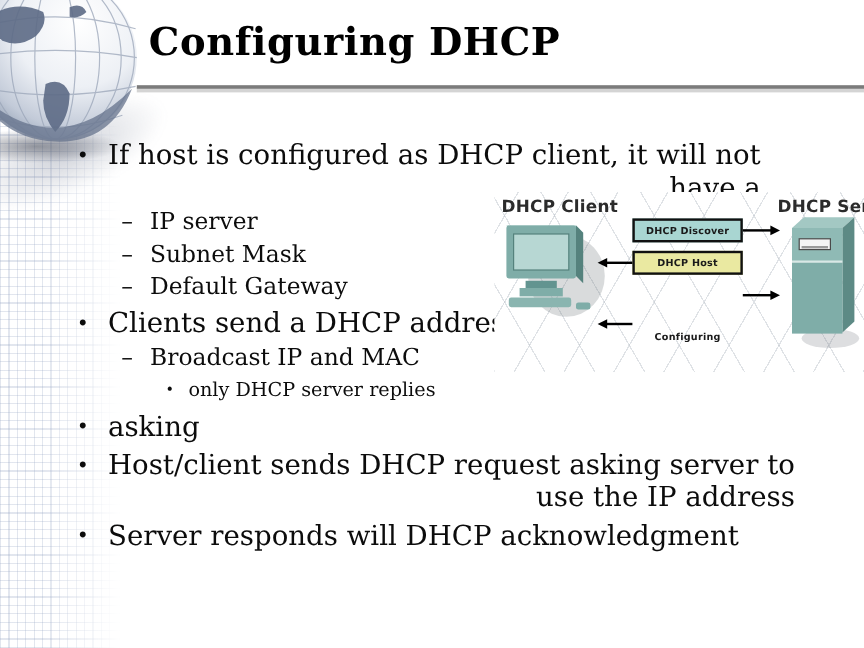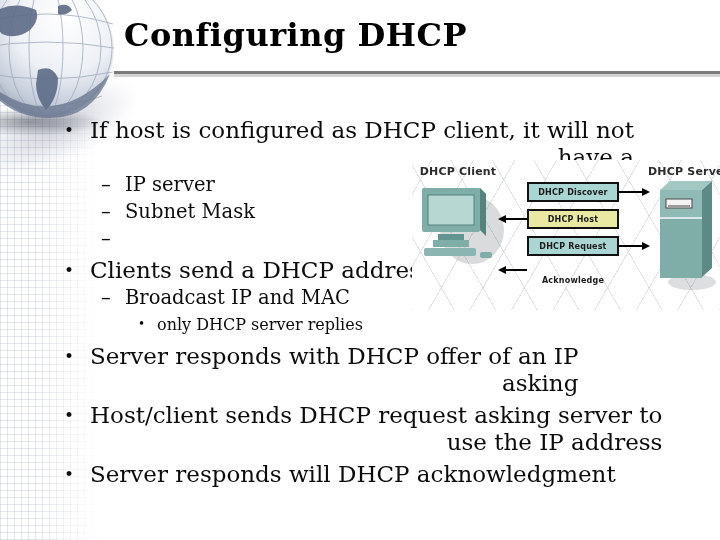--- a/index.html
+++ b/index.html
@@ -51,21 +51,21 @@
   .diagram{
     position:absolute;left:412px;top:160px;width:308px;height:150px;
     background-color:#ffffff;
     background-image:
       repeating-linear-gradient(60deg, rgba(185,192,200,.45) 0 1px, transparent 1px 36px),
       repeating-linear-gradient(-60deg, rgba(185,192,200,.45) 0 1px, transparent 1px 36px);
     z-index:5;
     font-family:"DejaVu Sans","Liberation Sans",sans-serif;
   }
   .node-label{
-    position:absolute;top:5px;font-size:11px;font-weight:bold;color:#2b2b2b;
+    position:absolute;top:5px;font-size:14px;font-weight:bold;color:#2b2b2b;
     text-align:center;letter-spacing:.2px;white-space:nowrap;
   }
   .node-label.client{left:6px;width:80px;}
   .node-label.server{left:236px;width:70px;}
   .client-icon{position:absolute;left:2px;top:20px;}
   .server-icon{position:absolute;left:240px;top:16px;}
   .msg{
     position:absolute;left:115px;width:92px;height:20px;box-sizing:border-box;
     border:2px solid #111;display:flex;align-items:center;justify-content:center;
     font-size:8px;font-weight:bold;color:#1a1a1a;letter-spacing:.2px;
@@ -147,20 +147,23 @@
       </span>
   </div>
   <div class="row l2">
     <span class="marker">–</span>
     <span class="lines">
         <div>Subnet Mask</div>
       </span>
   </div>
   <div class="row l2">
     <span class="marker">–</span>
+    <span class="lines">
+        <div>Default Gateway</div>
+      </span>
   </div>
   <div class="row l1">
     <span class="marker">•</span>
     <span class="lines">
         <div>Clients send a DHCP addres</div>
       </span>
   </div>
   <div class="row l2">
     <span class="marker">–</span>
     <span class="lines">
@@ -169,21 +172,20 @@
   </div>
   <div class="row l3">
     <span class="marker">•</span>
     <span class="lines">
         <div>only DHCP server replies</div>
       </span>
   </div>
   <div class="row l1">
     <span class="marker">•</span>
     <span class="lines">
-        <div>Server responds with DHCP offer of an IP</div>
         <div>asking</div>
       </span>
   </div>
   <div class="row l1">
     <span class="marker">•</span>
     <span class="lines">
         <div>Host/client sends DHCP request asking server to</div>
         <div>use the IP address</div>
       </span>
   </div>
@@ -221,18 +223,17 @@
     <rect x="14" y="23" width="26" height="9" fill="#f4f4f4" stroke="#4a4a4a" stroke-width="1"></rect>
     <rect x="16" y="29" width="22" height="2" fill="#9a9a9a"></rect>
   </svg>
 
   <div class="msg teal m1">DHCP Discover</div>
   <div class="arr right a1"></div>
 
   <div class="msg yellow m2">DHCP Host</div>
   <div class="arr left a2"></div>
 
-  <div class="msg teal m3">DHCP Request</div>
   <div class="arr right a3"></div>
 
-  <div class="ack-sub">Acknowledge</div>
+  <div class="ack-sub">Configuring</div>
   <div class="arr left a4"></div>
 </div>
 
 </body></html>

